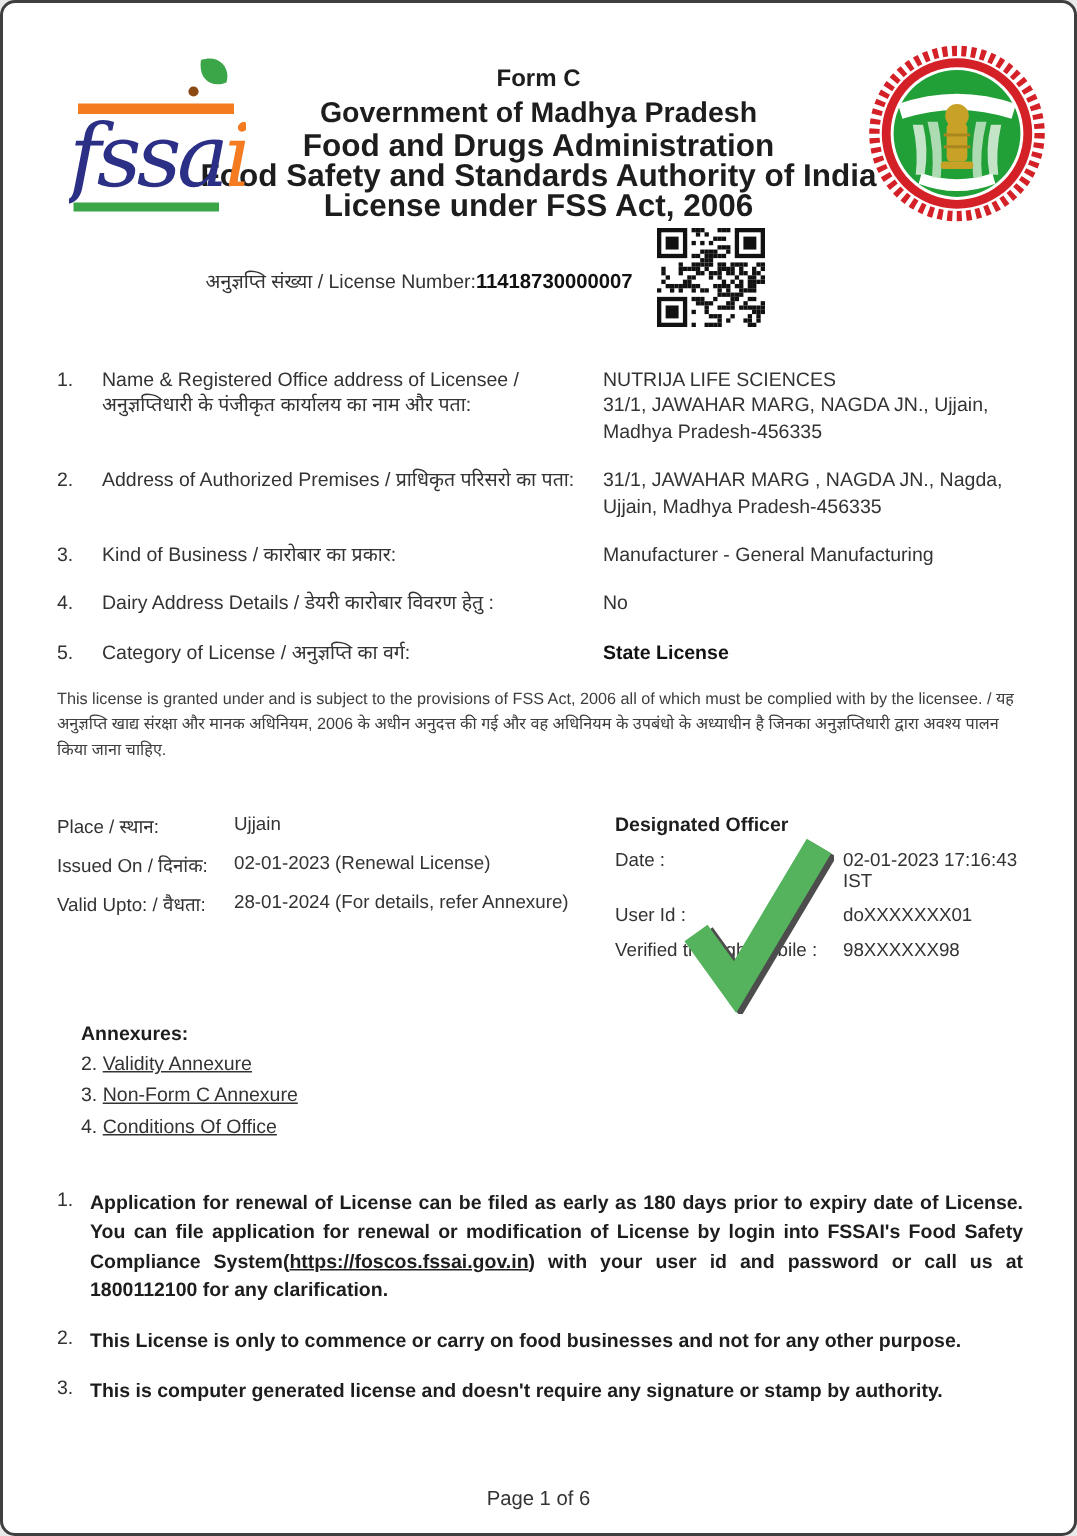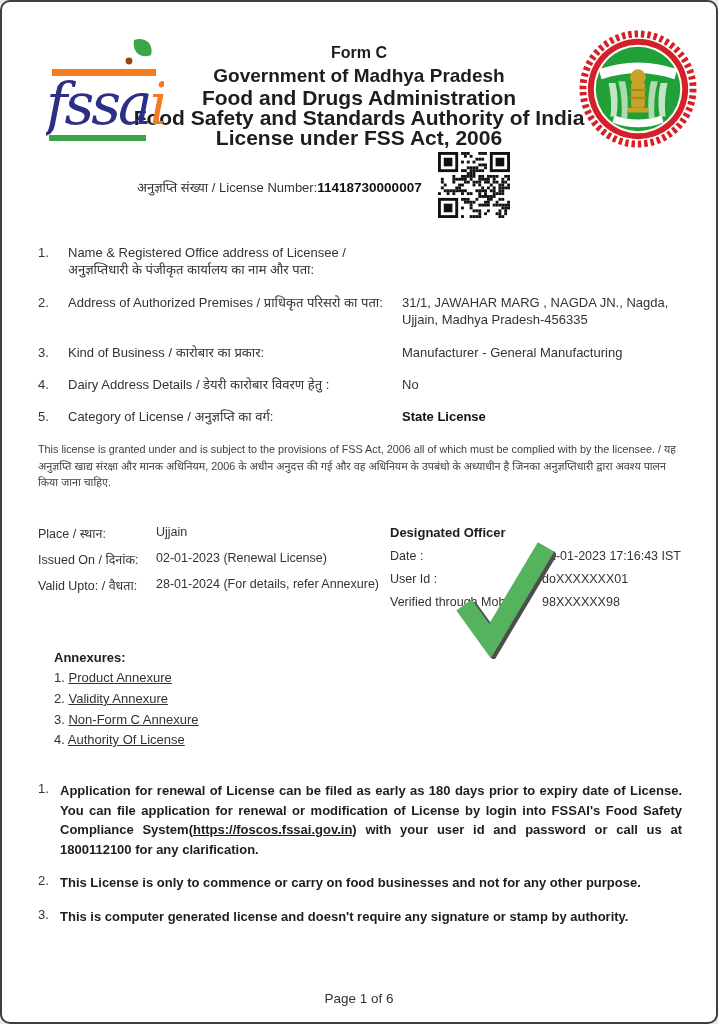--- a/index.html
+++ b/index.html
@@ -21,21 +21,21 @@
   
   .details{margin:10px 36px 0 36px;}
   .d-row{display:grid;grid-template-columns:30px 322px 1fr;font-size:13px;line-height:1.34;
          margin-bottom:15px;color:#333;}
   .d-no{color:#333;}
   .d-val{white-space:pre-line;padding-left:12px;}
   .d-val.bold{font-weight:700;color:#111;}
   
   .terms{margin:6px 34px 0 36px;font-size:10.8px;line-height:1.55;color:#3d3d3d;text-align:left;}
   
-  .issue{position:relative;margin:34px 28px 0 36px;display:flex;font-size:12.5px;}
+  .issue{position:relative;margin:34px 28px 0 36px;display:flex;font-size:12.5px;gap:20px;}
   .issue-left{width:352px;}
   .i-row{display:flex;margin-bottom:9px;}
   .i-label{width:118px;flex:none;}
   .issue-right{flex:1;}
   .o-head{font-weight:700;font-size:13px;color:#1d1d1d;margin-bottom:9px;}
   .o-row{display:flex;margin-bottom:9px;}
   .o-label{width:152px;flex:none;}
   .checkmark{position:absolute;left:412px;top:12px;width:106px;height:122px;z-index:2;}
   
   .annexures{margin:32px 36px 0 52px;font-size:13px;color:#333;}
@@ -283,20 +283,22 @@
         <rect x="0" y="45.91304347826087" width="20.16" height="20.08695652173913" fill="#111"></rect>
         <rect x="2.88" y="48.78260869565217" width="14.399999999999999" height="14.347826086956522" fill="#fff"></rect>
         <rect x="5.76" y="51.65217391304348" width="8.64" height="8.608695652173912" fill="#111"></rect>
       </svg>
   </div>
 
   <div class="details">
     <div class="d-row">
       <div class="d-no">1.</div>
       <div class="d-label">Name &amp; Registered Office address of Licensee / अनुज्ञप्तिधारी के पंजीकृत कार्यालय का नाम और पता:</div>
+      <div class="d-val">NUTRIJA LIFE SCIENCES
+31/1, JAWAHAR MARG, NAGDA JN., Ujjain, Madhya Pradesh-456335</div>
     </div>
     <div class="d-row">
       <div class="d-no">2.</div>
       <div class="d-label">Address of Authorized Premises / प्राधिकृत परिसरो का पता:</div>
       <div class="d-val">31/1, JAWAHAR MARG , NAGDA JN., Nagda, Ujjain, Madhya Pradesh-456335</div>
     </div>
     <div class="d-row">
       <div class="d-no">3.</div>
       <div class="d-label">Kind of Business / कारोबार का प्रकार:</div>
       <div class="d-val">Manufacturer - General Manufacturing</div>
@@ -347,34 +349,30 @@
     </div>
     <svg class="checkmark" viewBox="0 0 106 122">
       <polyline points="17,70 43,106 99,12" fill="none" stroke="#4d4d4d" stroke-width="20" stroke-linecap="butt" stroke-linejoin="miter"></polyline>
       <polyline points="14,68 40,104 96,10" fill="none" stroke="#55b35e" stroke-width="19" stroke-linecap="butt" stroke-linejoin="miter"></polyline>
     </svg>
   </div>
 
   <div class="annexures">
     <div class="a-head">Annexures:</div>
     <div class="a-item">
-      <span>1.</span>
-      <span class="a-link">Product Annexure</span>
-    </div>
-    <div class="a-item">
       <span>2.</span>
       <span class="a-link">Validity Annexure</span>
     </div>
     <div class="a-item">
       <span>3.</span>
       <span class="a-link">Non-Form C Annexure</span>
     </div>
     <div class="a-item">
       <span>4.</span>
-      <span class="a-link">Authority Of License</span>
+      <span class="a-link">Conditions Of Office</span>
     </div>
   </div>
 
   <div class="note">
     <div class="n-item">
       <div class="n-no">1.</div>
       <div class="n-text"><span>Application for renewal of License can be filed as early as 180 days prior to expiry date of License. You can file application for renewal or modification of License by login into FSSAI's Food Safety Compliance System(</span><span class="n-link">https://foscos.fssai.gov.in</span><span>) with your user id and password or call us at 1800112100 for any clarification.</span></div>
     </div>
     <div class="n-item">
       <div class="n-no">2.</div>

